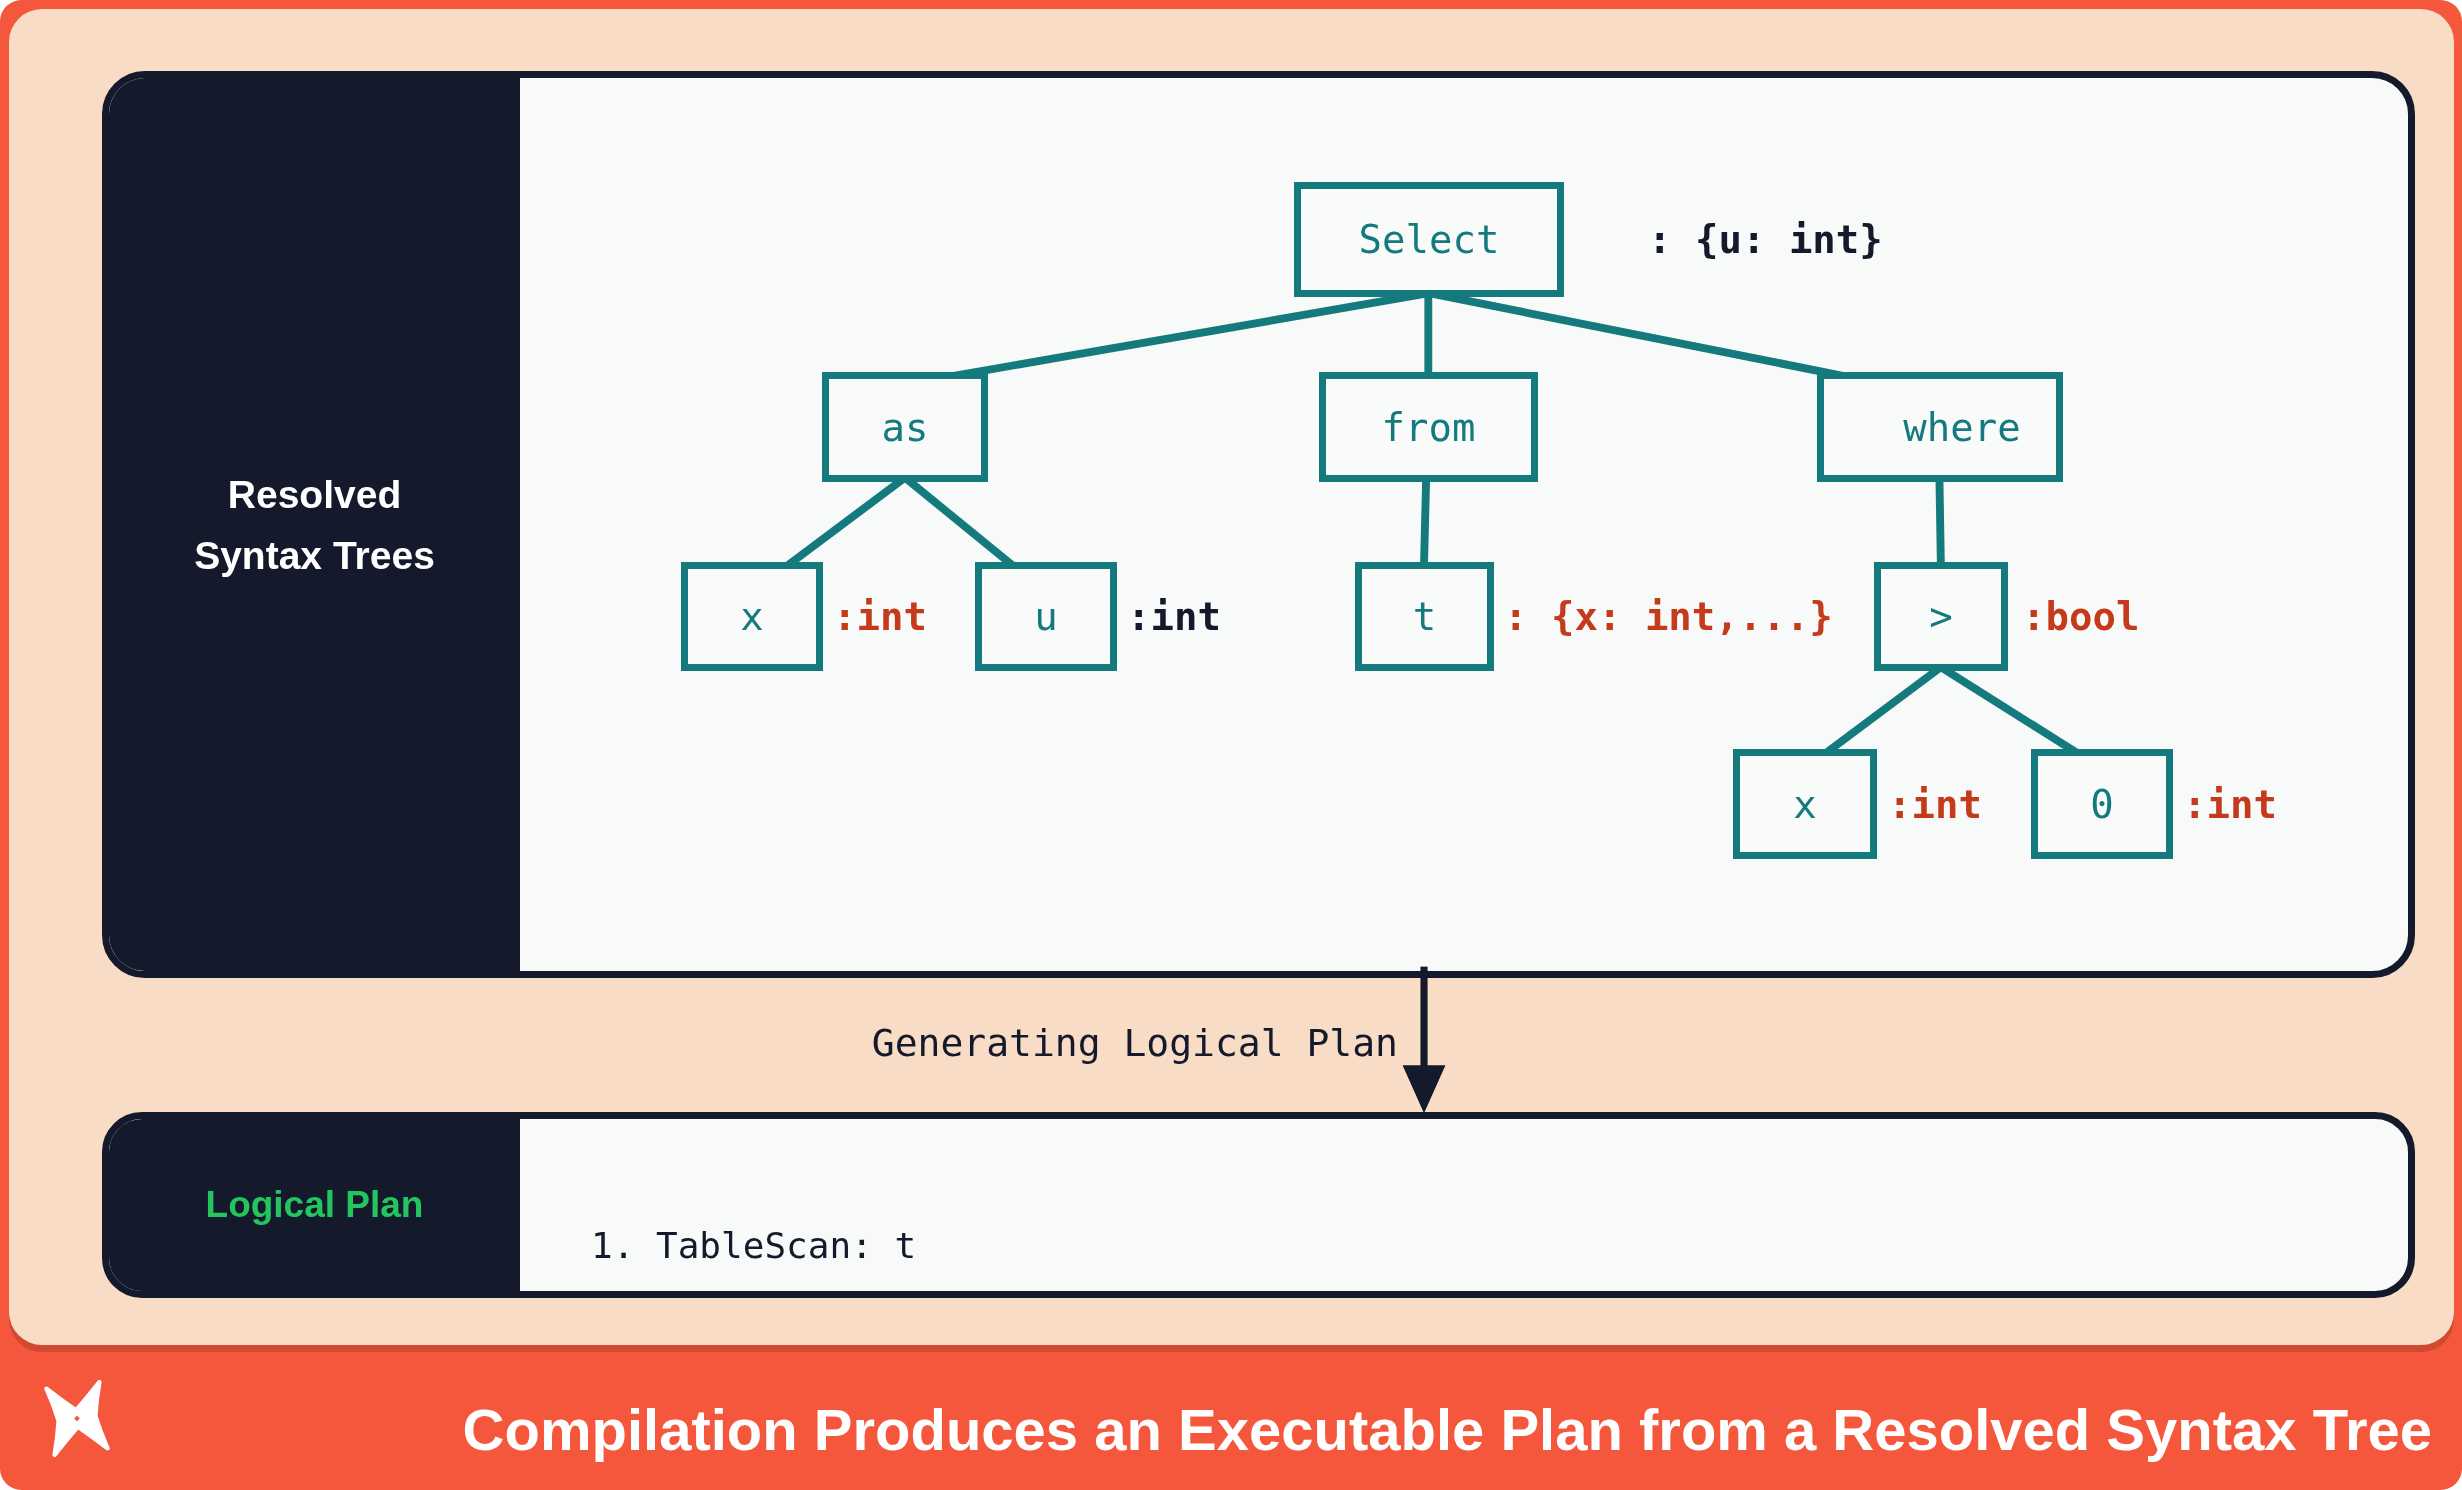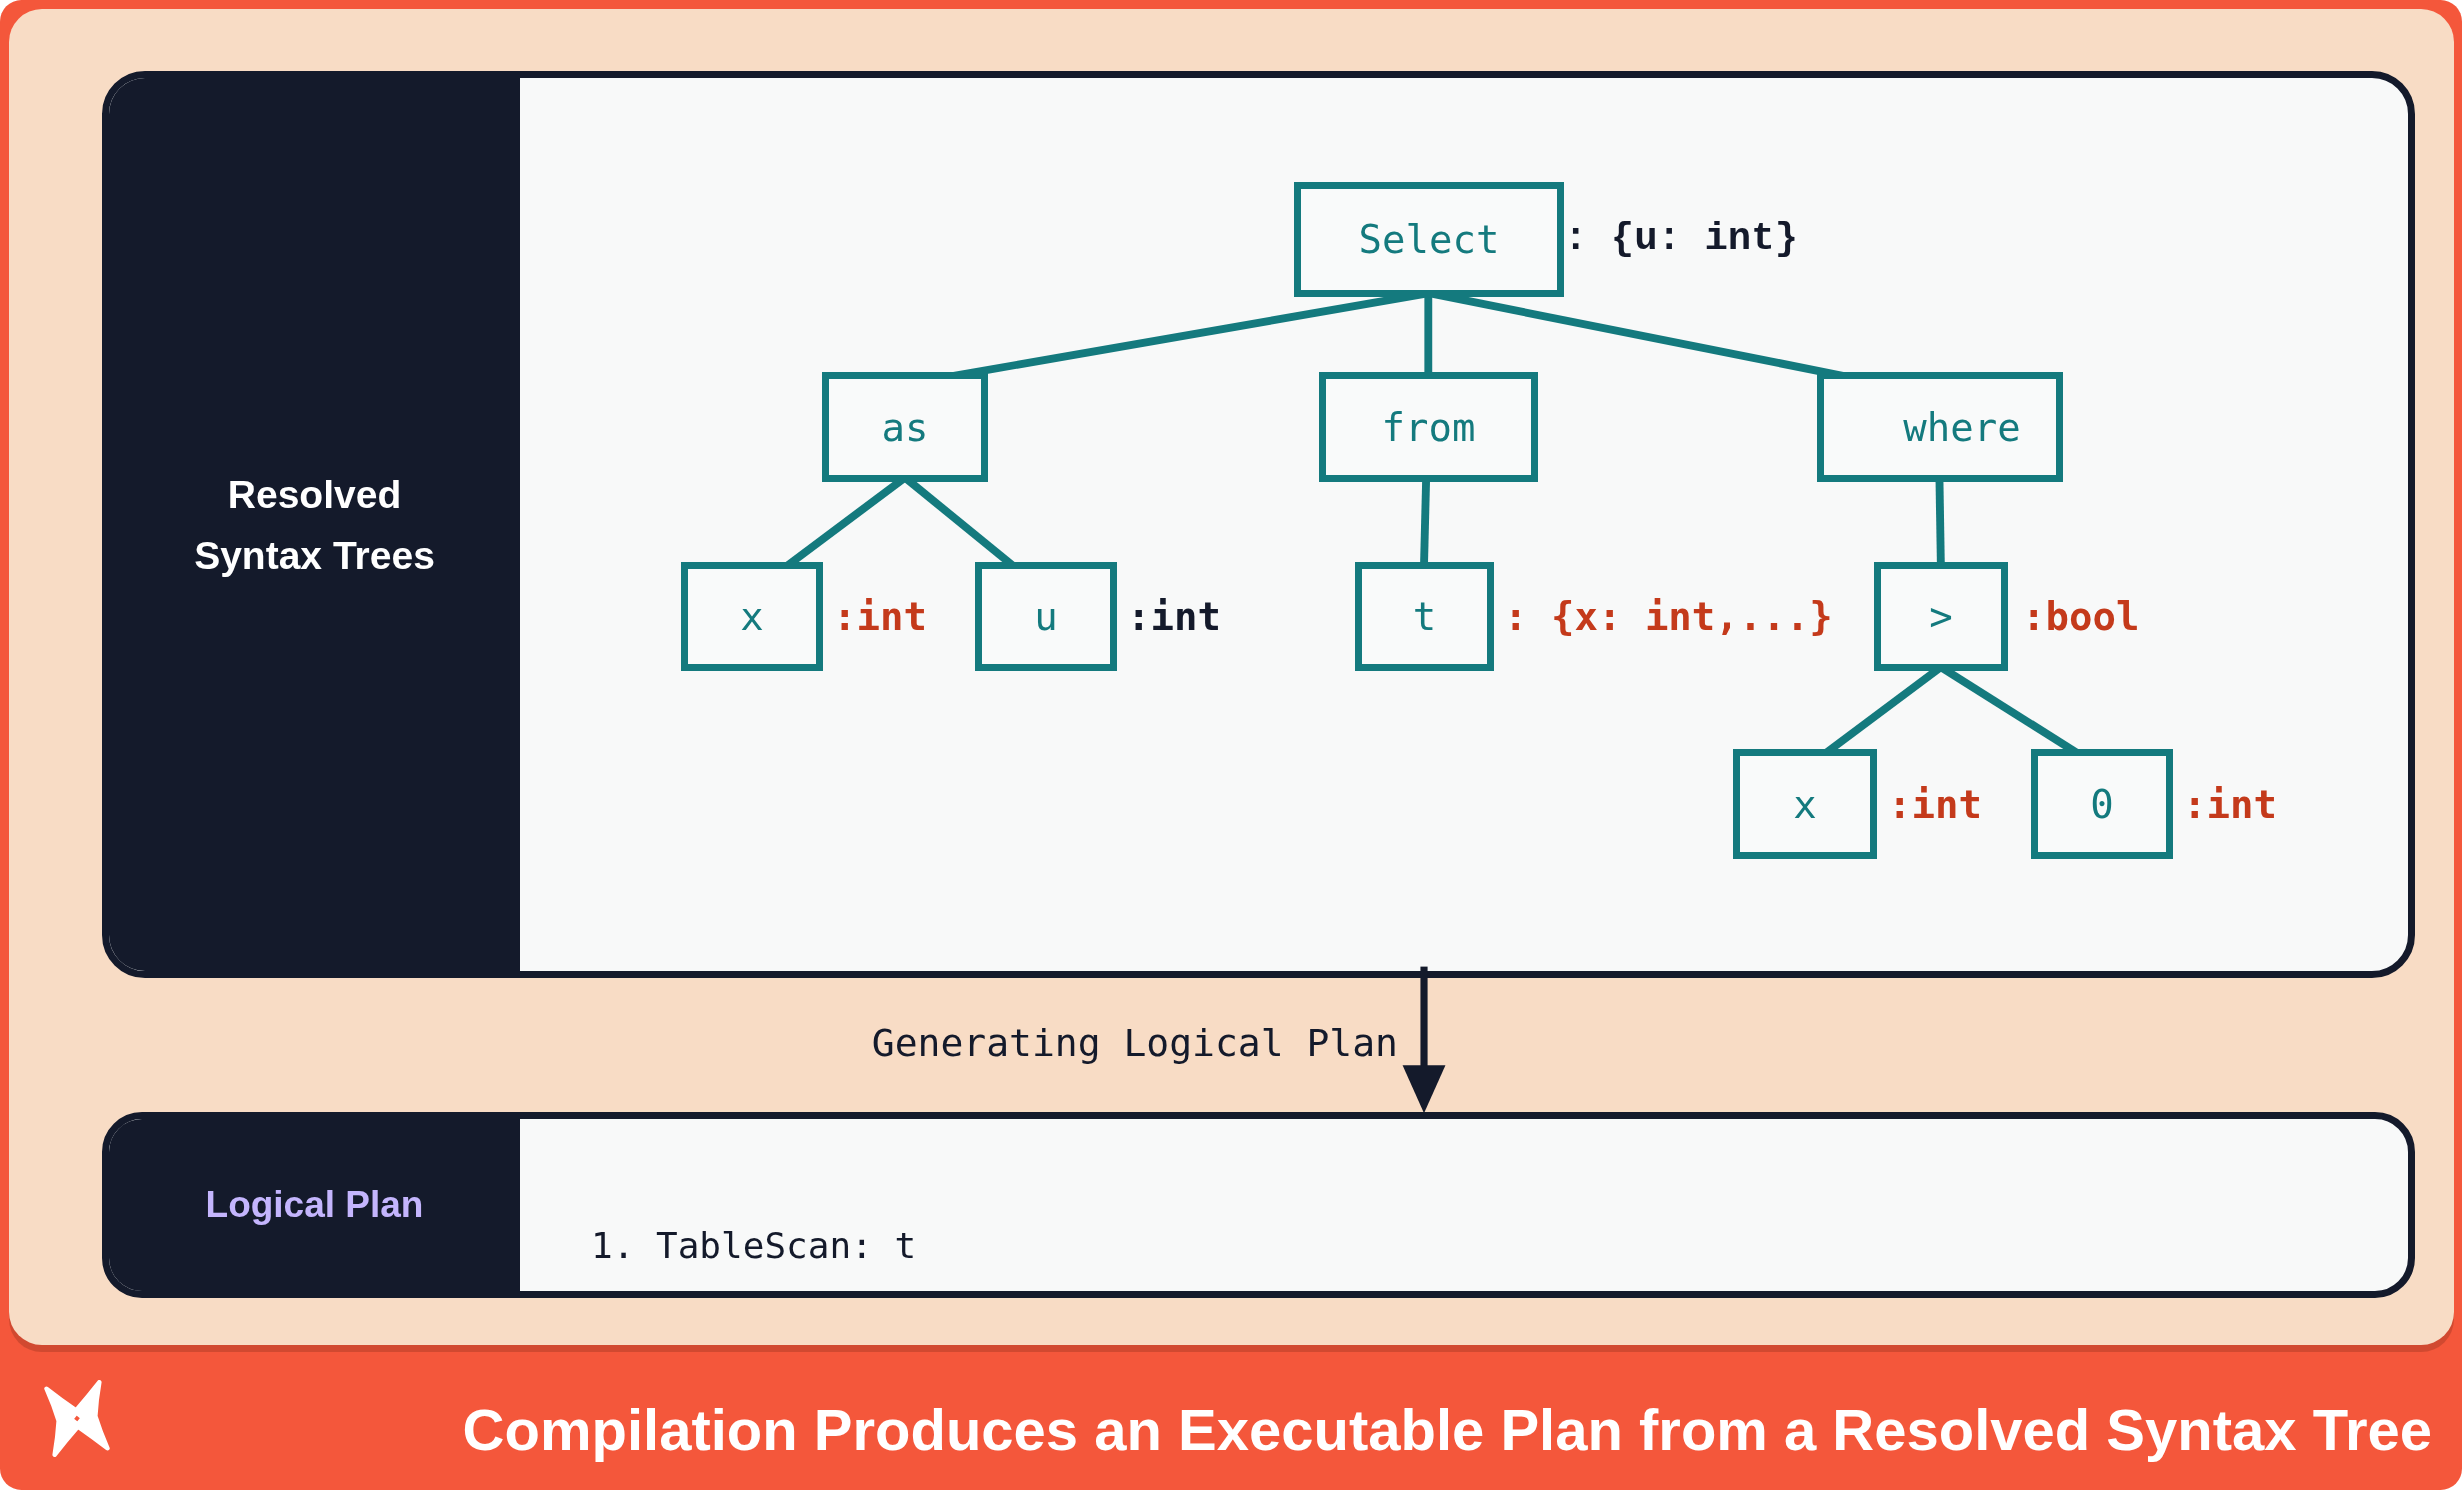--- a/index.html
+++ b/index.html
@@ -8,21 +8,21 @@
 
   
   .peach{position:absolute;left:8.6px;top:8.6px;width:2445px;height:1336px;background:#F8DCC5;border-radius:33px;box-shadow:0 7.1px 0 rgba(120,40,20,0.28);}
 
   
   .card{position:absolute;background:#F8F9F9;border:7.9px solid #141A2B;border-radius:43px;overflow:hidden;display:flex;}
   .card-top{left:102px;top:71px;width:2299px;height:893px;}
   .card-bottom{left:102px;top:1112px;width:2299px;height:172px;border-radius:40px;}
   .card-sidebar{width:411px;flex:0 0 411px;background:#141A2B;display:flex;flex-direction:column;align-items:center;justify-content:center;}
   .sidebar-label{color:#ffffff;font-weight:bold;font-size:39px;line-height:61px;text-align:center;}
-  .sidebar-label-single{color:#c4b5fd;font-weight:bold;font-size:37px;text-align:center;}
+  .sidebar-label-single{color:#22c55e;font-weight:bold;font-size:37px;text-align:center;}
 
   
   svg.overlay{position:absolute;left:0;top:0;width:2462px;height:1490px;pointer-events:none;}
 
   
   .node{position:absolute;background:#F9FAFA;border:7.1px solid #147A7E;box-sizing:border-box;display:flex;align-items:center;justify-content:center;color:#147A7E;font-family:"DejaVu Sans Mono", monospace;font-size:39px;}
   .ann{position:absolute;transform:translateY(-50%);font-family:"DejaVu Sans Mono", monospace;font-weight:bold;font-size:39px;white-space:pre;}
   .ann-dark{color:#141A2B;}
   .ann-red{color:#C43A1B;}
 
@@ -98,21 +98,21 @@
   <div class="node" style="left:1874px;top:562px;width:134px;height:109px;">
       <span>&gt;</span>
     </div>
   <div class="node" style="left:1733px;top:749px;width:144px;height:110px;">
       <span>x</span>
     </div>
   <div class="node" style="left:2031px;top:749px;width:142px;height:110px;">
       <span>0</span>
     </div>
 
-  <div class="ann ann-dark" style="left:1564px;top:239px;font-family:Liberation Mono, monospace;">: {u: int}</div>
+  <div class="ann ann-dark" style="left:1648px;top:239px;">: {u: int}</div>
   <div class="ann ann-red" style="left:833px;top:616px;">:int</div>
   <div class="ann ann-dark" style="left:1127px;top:616px;">:int</div>
   <div class="ann ann-red" style="left:1504px;top:616px;">: {x: int,...}</div>
   <div class="ann ann-red" style="left:2022px;top:616px;">:bool</div>
   <div class="ann ann-red" style="left:1888px;top:804px;">:int</div>
   <div class="ann ann-red" style="left:2183px;top:804px;">:int</div>
 
   <div class="arrow-label">Generating Logical Plan</div>
 
   <div class="plan-steps">

